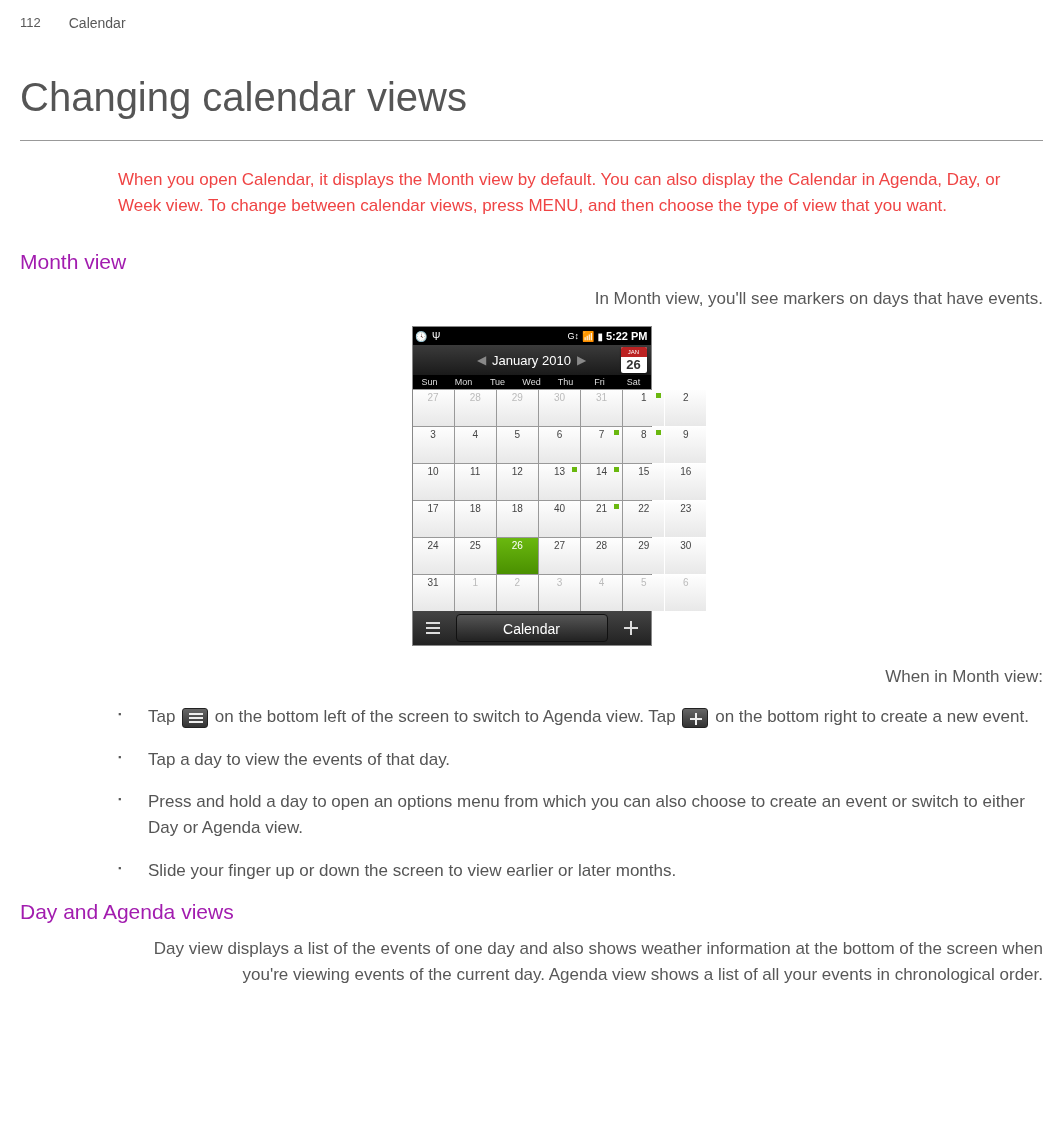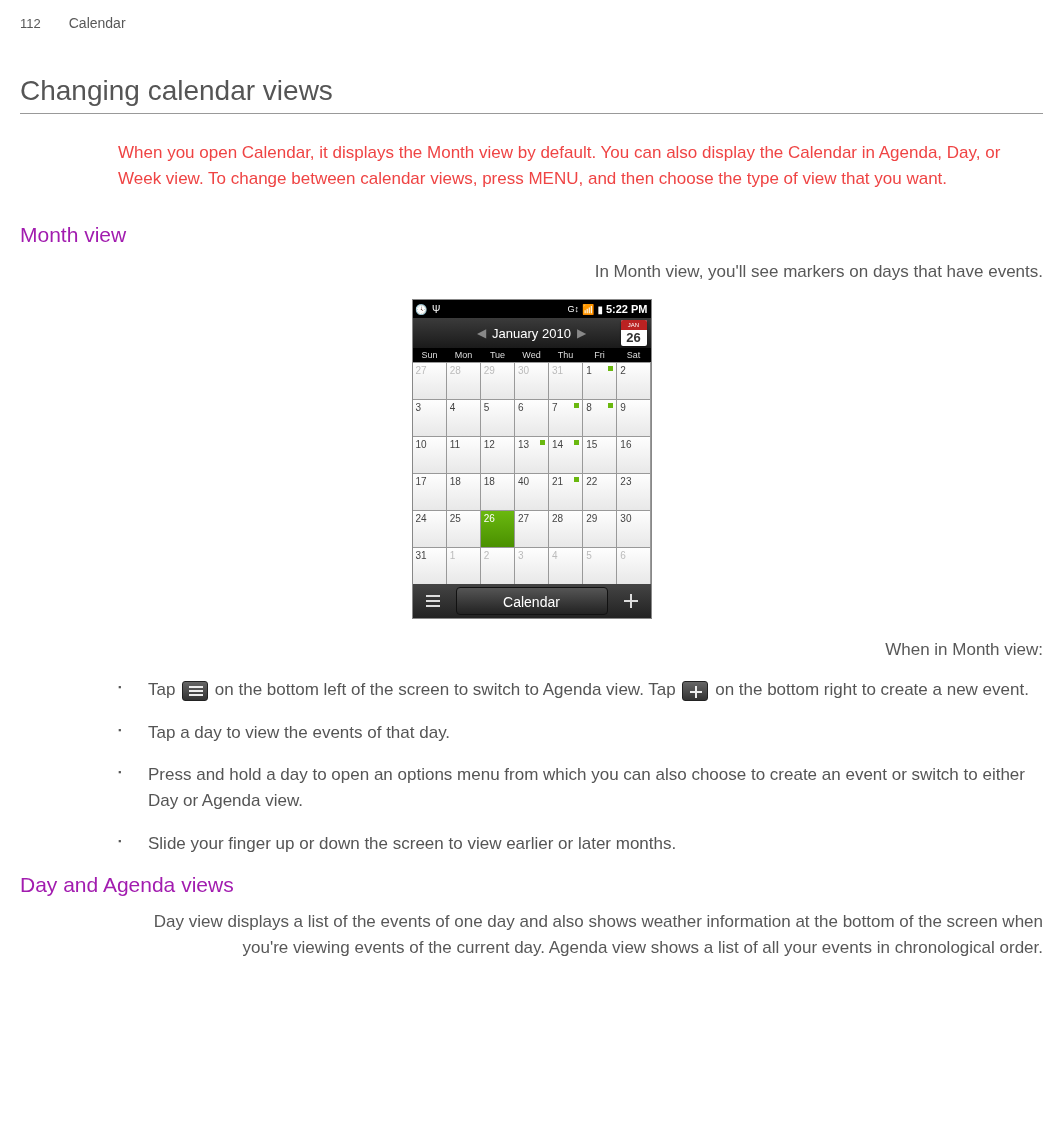--- a/index.html
+++ b/index.html
@@ -9,38 +9,37 @@
     }
     body {
       font-family: Arial, Helvetica, sans-serif;
       color: #585858;
       background: #fff;
       width: 1063px;
       padding: 15px 20px 30px 20px;
     }
     .header-row {
       display: flex;
-      align-items: center;
       font-size: 14px;
       color: #585858;
       margin-bottom: 44px;
     }
     .page-num {
       margin-right: 28px;
       font-size: 13px;
     }
     .header-title {
       font-size: 14px;
     }
     h1.title {
-      font-size: 28px;
+      font-size: 40px;
       font-weight: normal;
       color: #555;
       border-bottom: 1px solid #999;
-      padding-bottom: 6px;
+      padding-bottom: 20px;
       margin-bottom: 26px;
     }
     .body-text {
       font-size: 17px;
       line-height: 1.55;
       color: #ef4444;
       margin-left: 98px;
       margin-bottom: 30px;
     }
     h2.section {
@@ -154,21 +153,22 @@
       background: #999;
       gap: 1px;
       border-top: 1px solid #999;
     }
     .cal-cell {
       background: linear-gradient(#fefefe, #e8e8e8);
       height: 36px;
       position: relative;
       font-size: 10px;
       color: #444;
-      padding: 2px 3px;
+      padding: 2px 15px;
+      text-align: center;
     }
     .cal-cell.dim {
       color: #bbb;
     }
     .cal-cell.today {
       background: linear-gradient(#6ab80f, #4a9000);
       color: #fff;
     }
     .event-mark {
       position: absolute;

